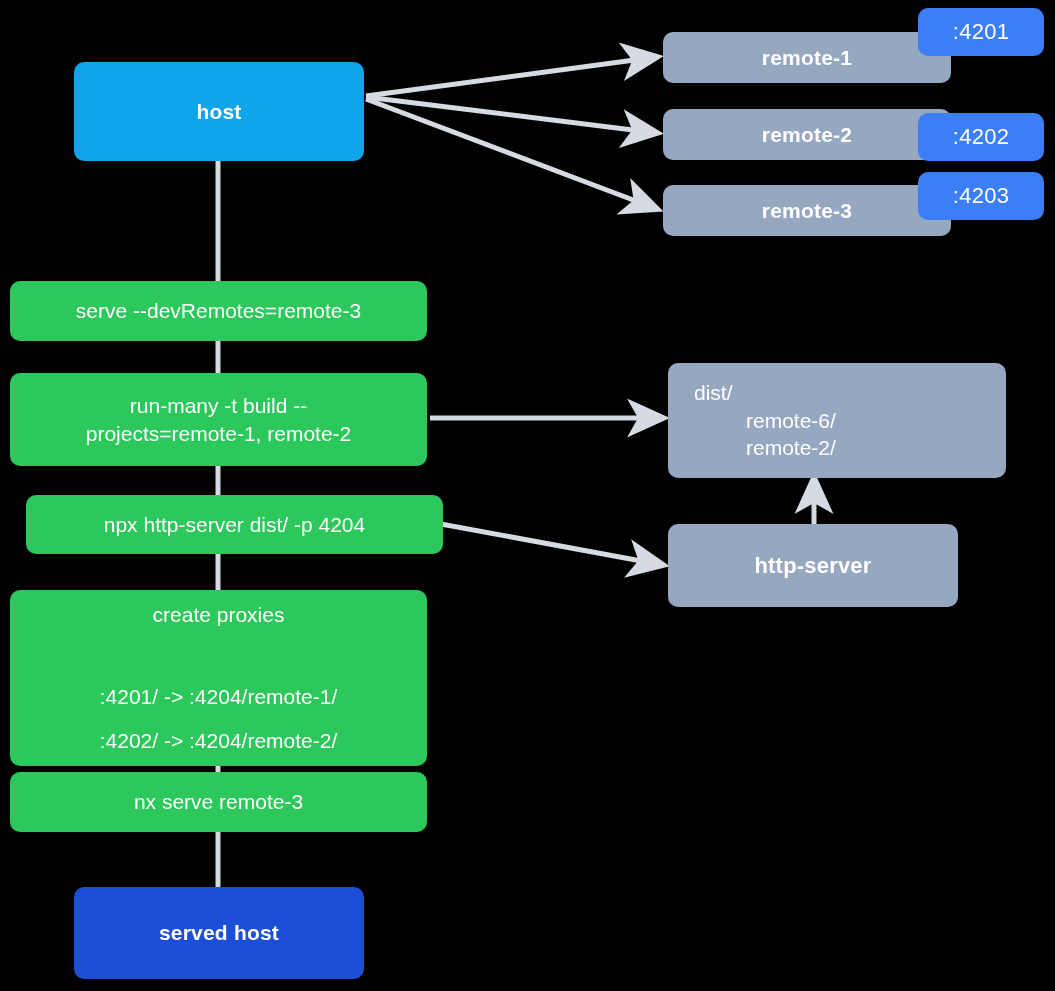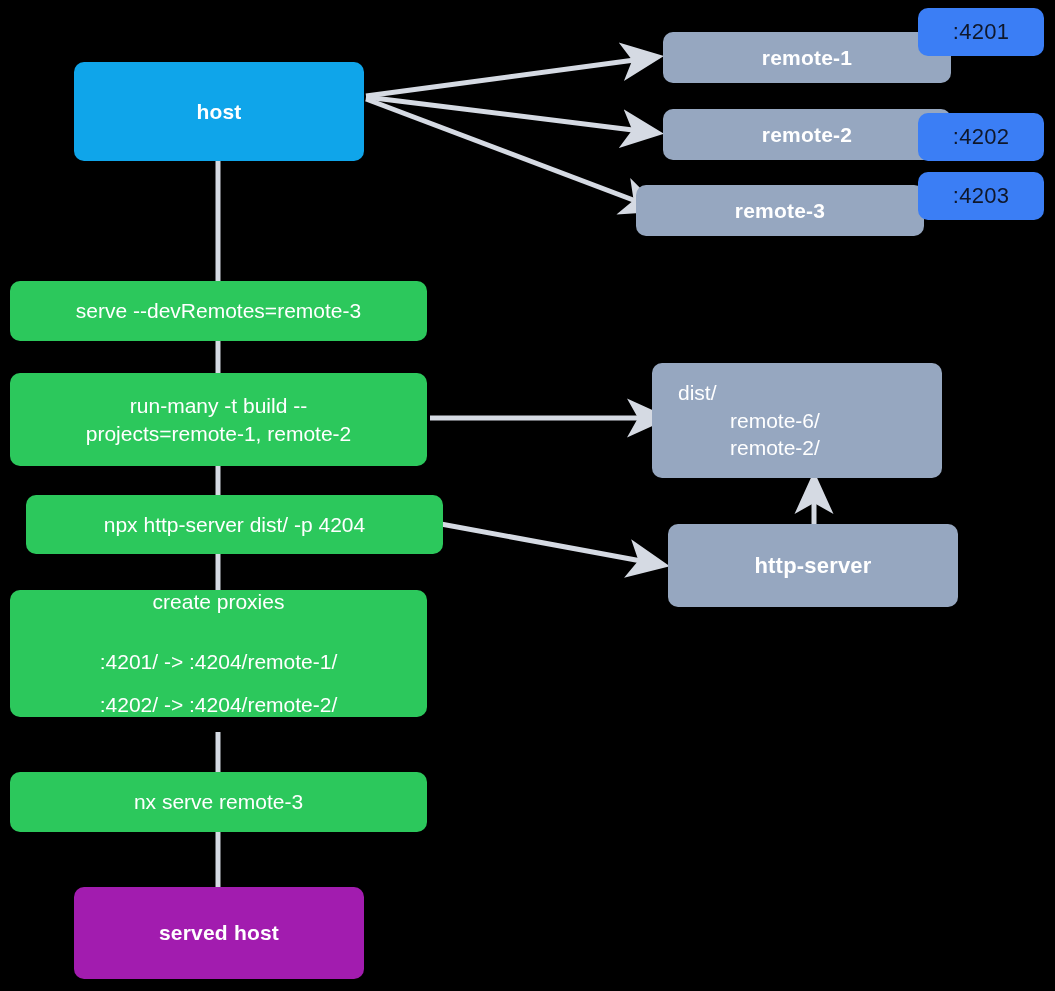--- a/index.html
+++ b/index.html
@@ -35,21 +35,21 @@
     text-align: center;
     line-height: 1.32;
   }
   .node-host {
     background: #0FA5EA;
     font-weight: bold;
     font-size: 21px;
     letter-spacing: 0.2px;
   }
   .node-served {
-    background: #a21caf;
+    background: #1d4ed8;
     font-weight: bold;
     font-size: 21px;
     letter-spacing: 0.2px;
   }
   .node-cmd {
     background: #2CC85C;
     font-weight: normal;
     font-size: 21px;
   }
   .node-remote {
@@ -68,21 +68,21 @@
   .node-service {
     background: #96A7C0;
     font-weight: bold;
     font-size: 22px;
     letter-spacing: 0.2px;
   }
   .badge {
     position: absolute;
     box-sizing: border-box;
     background: #3B7EF5;
-    color: #0f172a;
+    color: #ffffff;
     border-radius: 10px;
     font-size: 22px;
     font-weight: normal;
     display: flex;
     align-items: center;
     justify-content: center;
     letter-spacing: 0.3px;
   }
   .cmd-line {
     display: block;
@@ -139,56 +139,56 @@
     <span>:4201</span>
   </div>
 
   <div class="node node-remote" style="left:663px; top:109px; width:288px; height:51px;">
     <span>remote-2</span>
   </div>
   <div class="badge" style="left:918px; top:94px; width:126px; height:48px;margin-top:19px;">
     <span>:4202</span>
   </div>
 
-  <div class="node node-remote" style="left:636px; top:185px; width:288px; height:51px;">
+  <div class="node node-remote" style="left:663px; top:185px; width:288px; height:51px;">
     <span>remote-3</span>
   </div>
   <div class="badge" style="left:918px; top:172px; width:126px; height:48px;">
     <span>:4203</span>
   </div>
 
   <div class="node node-cmd" style="left:10px; top:281px; width:417px; height:60px;align-items:center;">
     <span>serve --devRemotes=remote-3</span>
   </div>
 
   <div class="node node-cmd" style="left:10px; top:373px; width:417px; height:93px;">
     <span class="cmd-line">run-many -t build --</span>
     <span class="cmd-line">projects=remote-1, remote-2</span>
   </div>
 
   <div class="node node-cmd" style="left:26px; top:495px; width:417px; height:59px;">
     <span>npx http-server dist/ -p 4204</span>
   </div>
 
-  <div class="node node-cmd" style="left:10px; top:590px; width:417px; height:127px;gap:16px;">
+  <div class="node node-cmd" style="left:10px; top:590px; width:417px; height:176px;gap:16px;">
     <span class="cmd-line">create proxies</span>
     <span class="cmd-gap"></span>
     <span class="cmd-line">:4201/ -&gt; :4204/remote-1/</span>
     <span class="cmd-line">:4202/ -&gt; :4204/remote-2/</span>
   </div>
 
   <div class="node node-cmd" style="left:10px; top:772px; width:417px; height:60px;">
     <span>nx serve remote-3</span>
   </div>
 
   <div class="node node-served" style="left:74px; top:887px; width:290px; height:92px;">
     <span>served host</span>
   </div>
 
-  <div class="node node-artifact" style="left:652px; top:363px; width:290px; height:115px;">
+  <div class="node node-artifact" style="left:668px; top:363px; width:338px; height:115px;">
     <span class="cmd-line">dist/</span>
     <span class="cmd-line indent">remote-6/</span>
     <span class="cmd-line indent">remote-2/</span>
   </div>
 
   <div class="node node-service" style="left:668px; top:524px; width:290px; height:83px;">
     <span>http-server</span>
   </div>
 
 </div>

